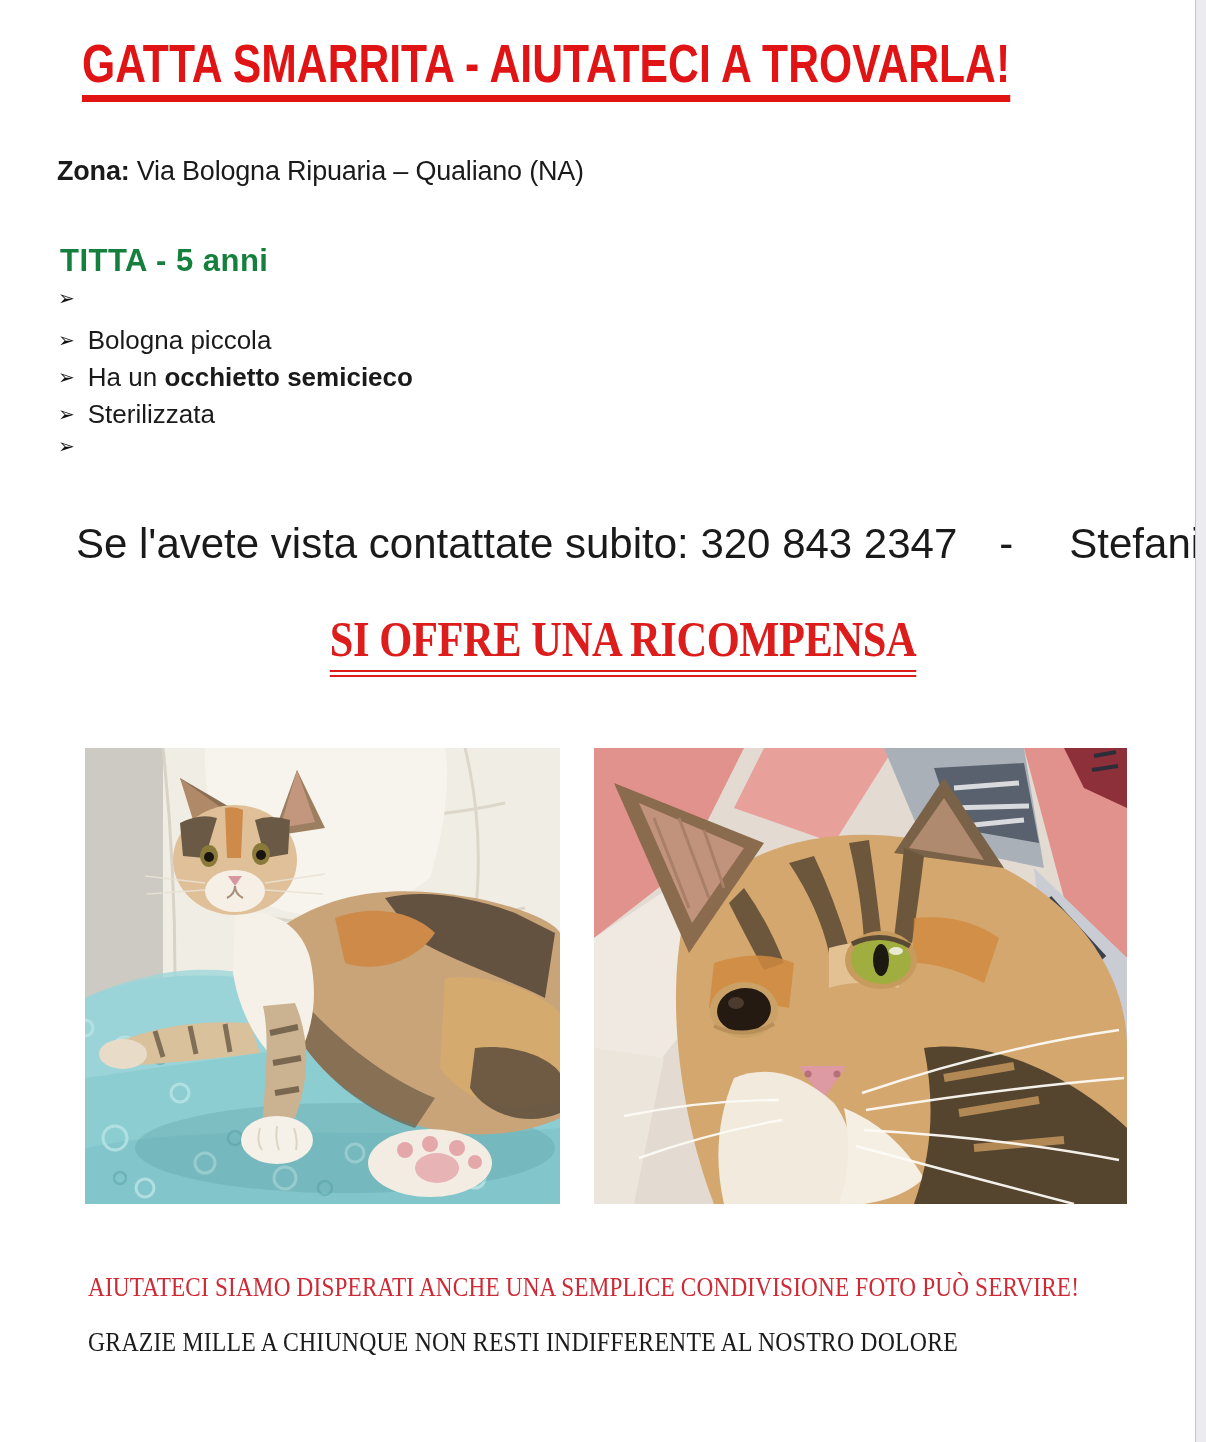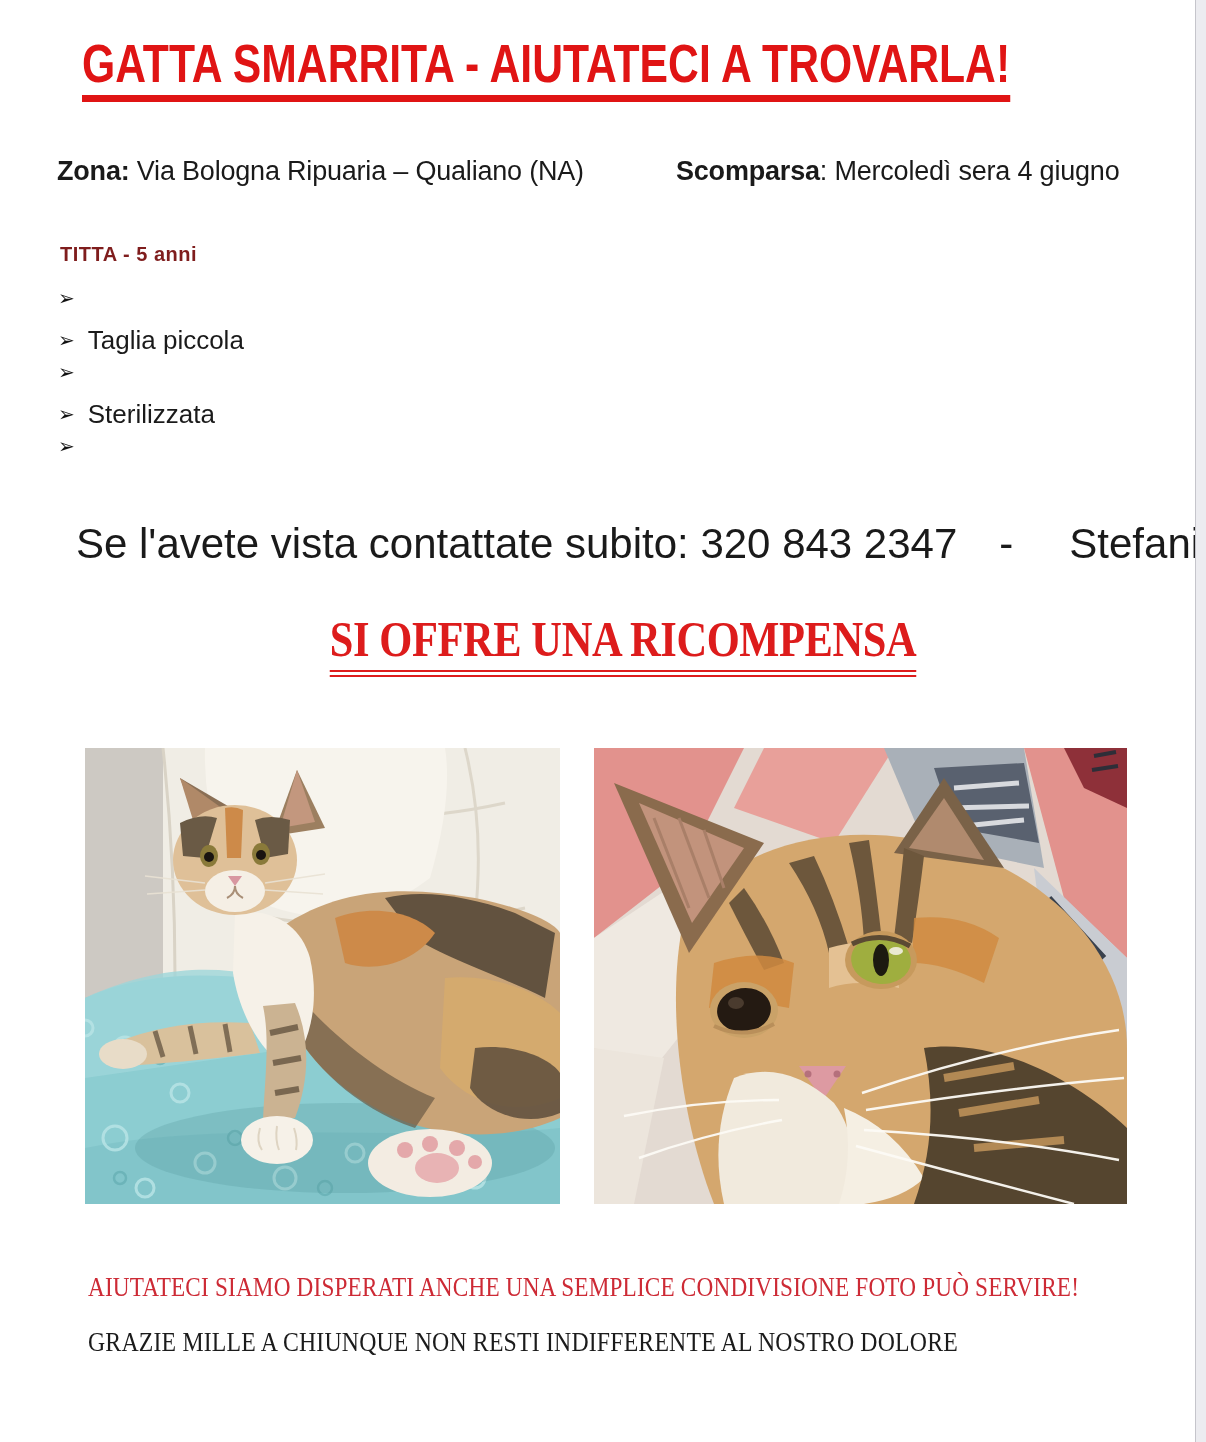--- a/index.html
+++ b/index.html
@@ -20,21 +20,21 @@
   }
 
   
   .info-line{left:0;top:156px;width:1056px;height:36px;font-size:27px;letter-spacing:-0.2px;}
   .info-zona{position:absolute;left:57px;top:0;}
   .info-scomparsa{position:absolute;left:676px;top:0;}
   .b{font-weight:bold;}
 
   
   .pet-heading{
-    left:60px;top:243px;font-size:20px;font-weight:bold;color:#7f1d1d;letter-spacing:0.5px;
+    left:60px;top:243px;font-size:31px;font-weight:bold;color:#15803d;letter-spacing:0.5px;
   }
 
   
   .trait-list{left:58px;top:288px;list-style:none;margin:0;padding:0;font-size:26px;}
   .trait-list li{height:37px;display:flex;align-items:baseline;}
   .arrow{font-size:20px;margin-right:13px;position:relative;top:-2px;color:#111;}
 
   
   .contact-line{left:76px;top:520px;font-size:42px;}
   .contact-sep{margin-left:42px;}
@@ -70,35 +70,35 @@
     background:#ececf0;border-left:1px solid #c5c5cb;
   }
 </style>
 </head>
 <body>
 
 <div class="abs flyer-title">GATTA SMARRITA - AIUTATECI A TROVARLA!</div>
 
 <div class="abs info-line">
   <span class="info-zona"><span class="b">Zona:</span><span> Via Bologna Ripuaria – Qualiano (NA)</span></span>
-  <span class="info-scomparsa"><span class="b">Scomparsa</span><span>: Mercoledì sera 4 giugno</span></span>
 </div>
 
 <div class="abs pet-heading">TITTA - 5 anni</div>
 
 <ul class="abs trait-list">
   <li>
     <span class="arrow">➢</span>
   </li>
   <li>
     <span class="arrow">➢</span>
-    <span><span>Taglia piccola</span><span class="b"></span></span>
-  </li>
-  <li>
-    <span class="arrow">➢</span>
+    <span><span>Bologna piccola</span><span class="b"></span></span>
+  </li>
+  <li>
+    <span class="arrow">➢</span>
+    <span><span>Ha un </span><span class="b">occhietto semicieco</span></span>
   </li>
   <li>
     <span class="arrow">➢</span>
     <span><span>Sterilizzata</span><span class="b"></span></span>
   </li>
   <li>
     <span class="arrow">➢</span>
   </li>
 </ul>
 

